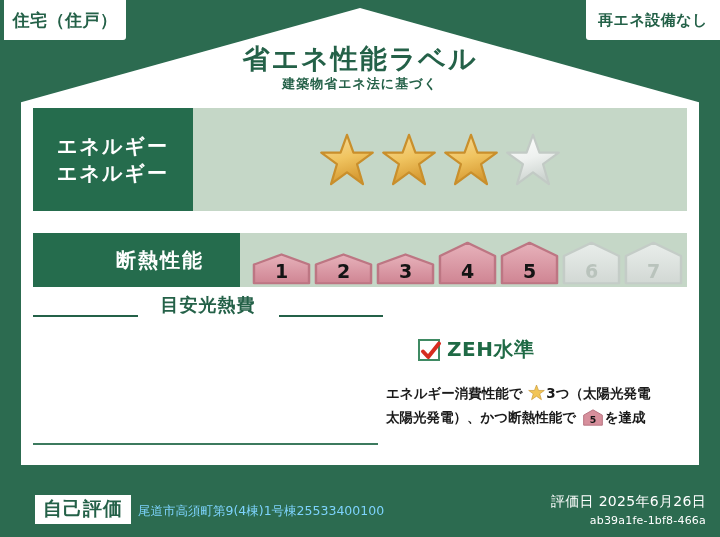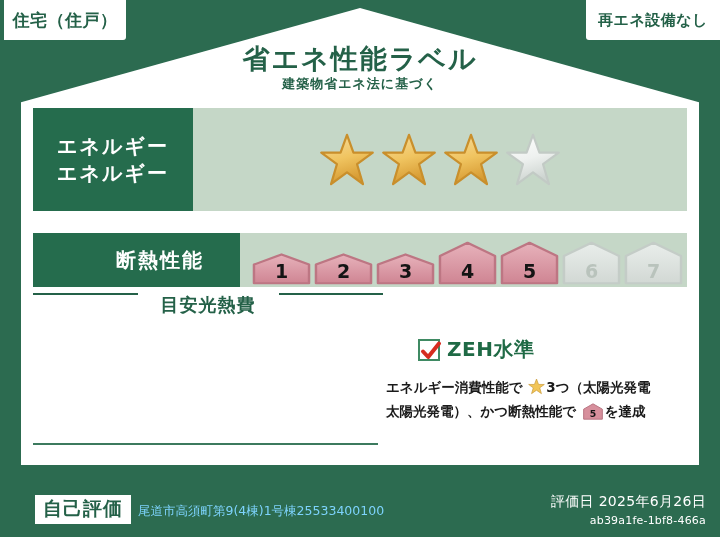--- a/index.html
+++ b/index.html
@@ -166,21 +166,21 @@
 
   
   #utility-section {
     position: absolute;
     left: 33px;
     top: 293px;
     width: 350px;
   }
   #utility-heading-row {
     display: flex;
-    align-items: flex-start;
+    align-items: flex-end;
     gap: 23px;
   }
   .rule {
     flex: 1 1 auto;
     height: 2px;
     background: #246148;
   }
   #utility-heading {
     font-size: 18px;
     font-weight: bold;
@@ -228,21 +228,21 @@
     background: #ffffff;
   }
   #zeh-checkbox svg { position: absolute; left: -1px; top: -2px; }
   #zeh-title {
     font-size: 20px;
     font-weight: bold;
     color: #1f6a45;
     letter-spacing: 0.5px;
   }
   #zeh-desc {
-    margin-top: 14px;
+    margin-top: 20px;
     font-size: 13.5px;
     font-weight: bold;
     color: #1a1a1a;
     line-height: 1.55;
     letter-spacing: 0px;
   }
   .inline-star { vertical-align: -3px; margin: 0 1px; }
   .inline-badge { vertical-align: -4px; margin: 0 2px; }
 
   

